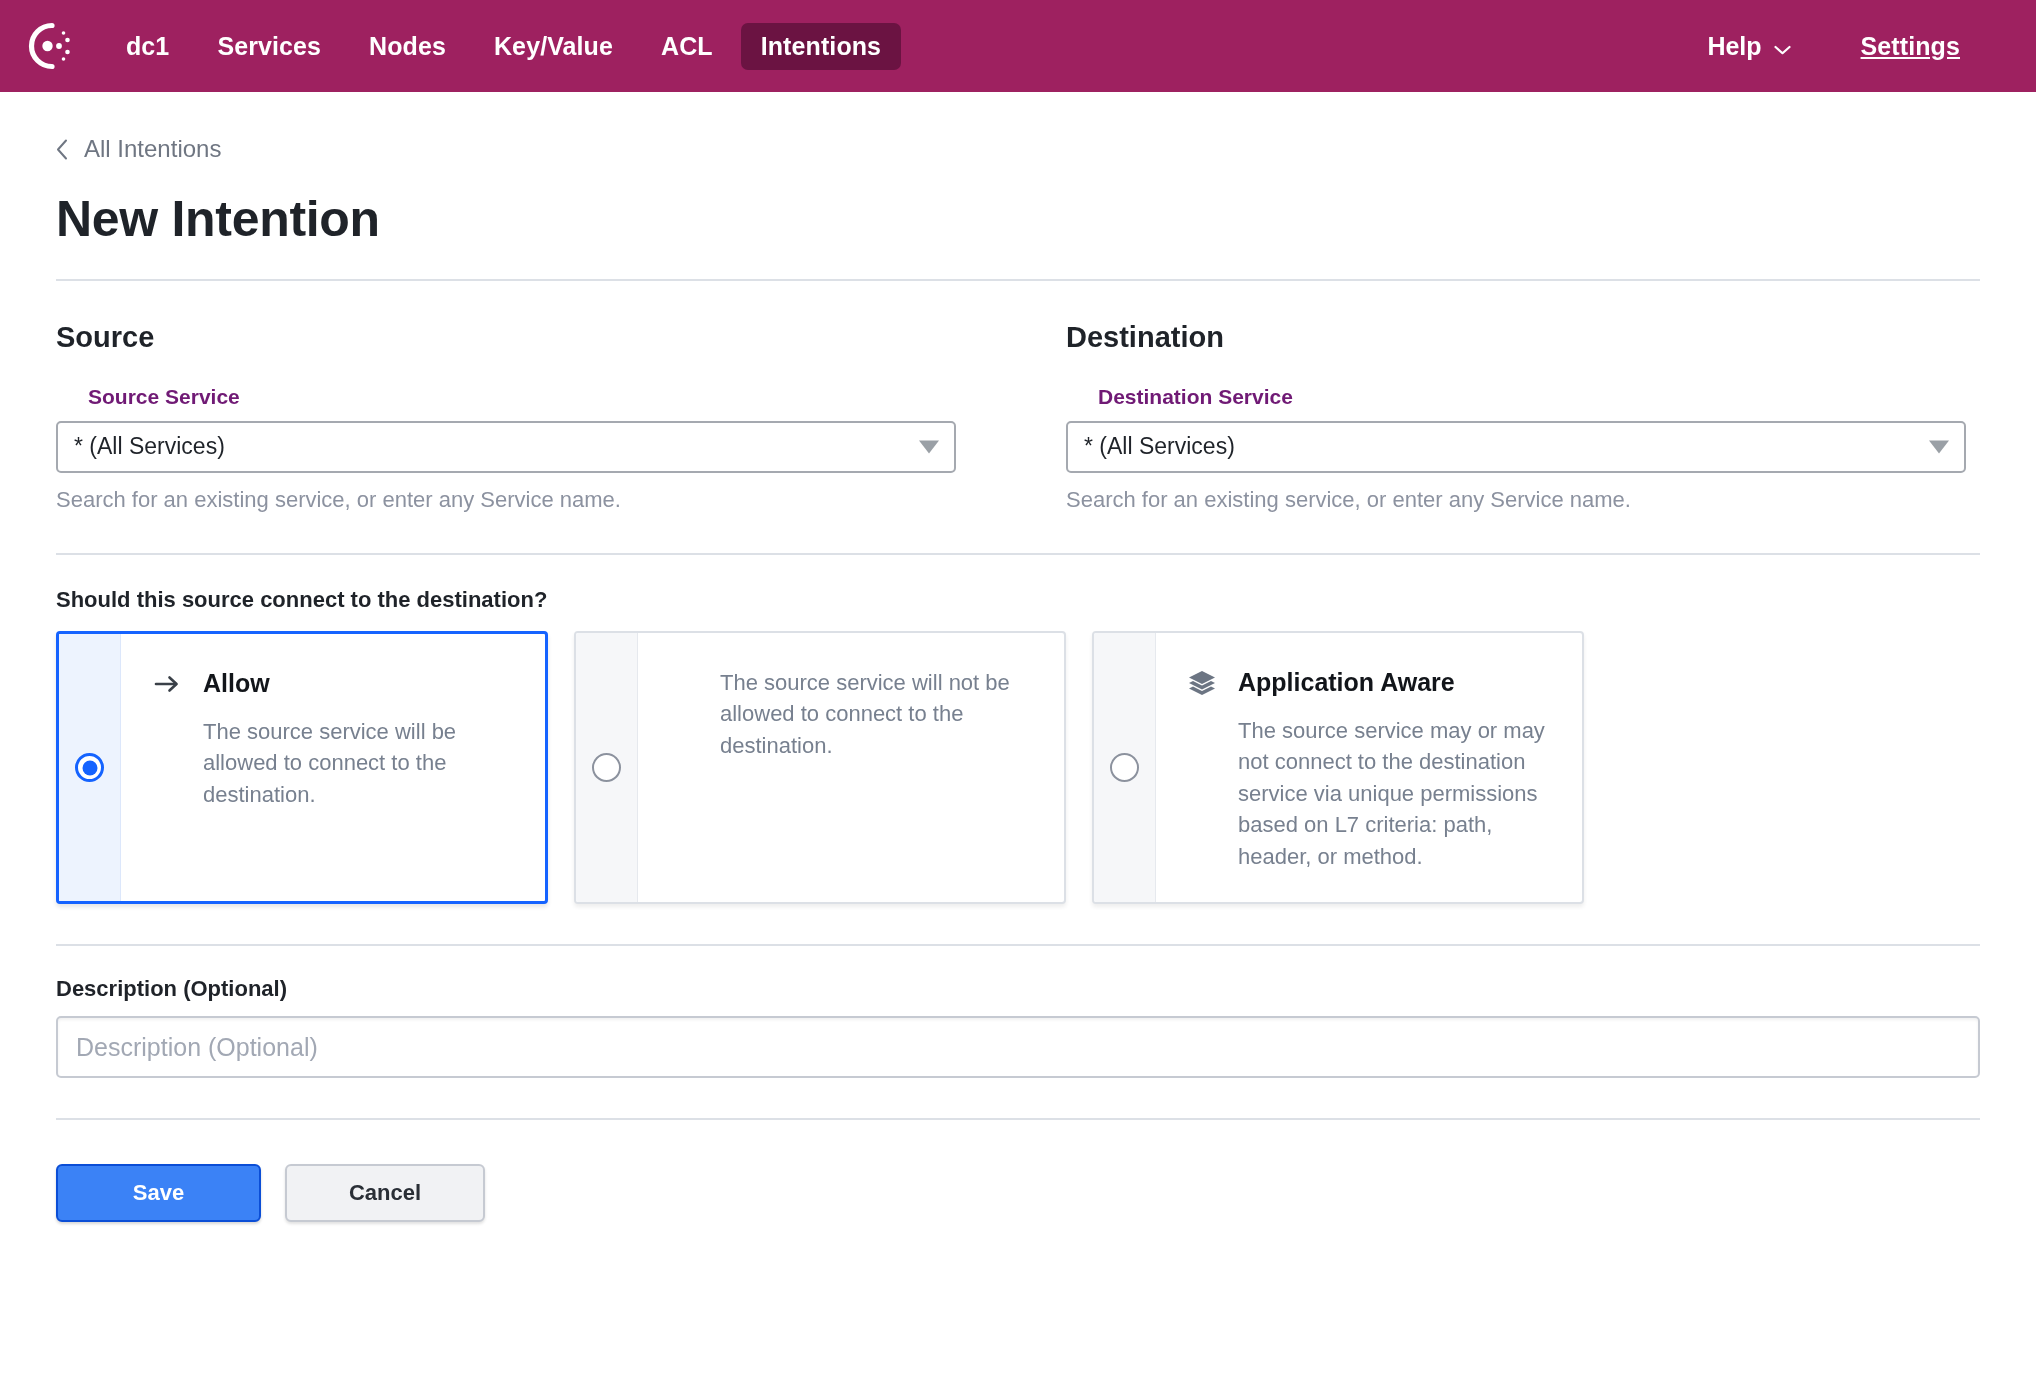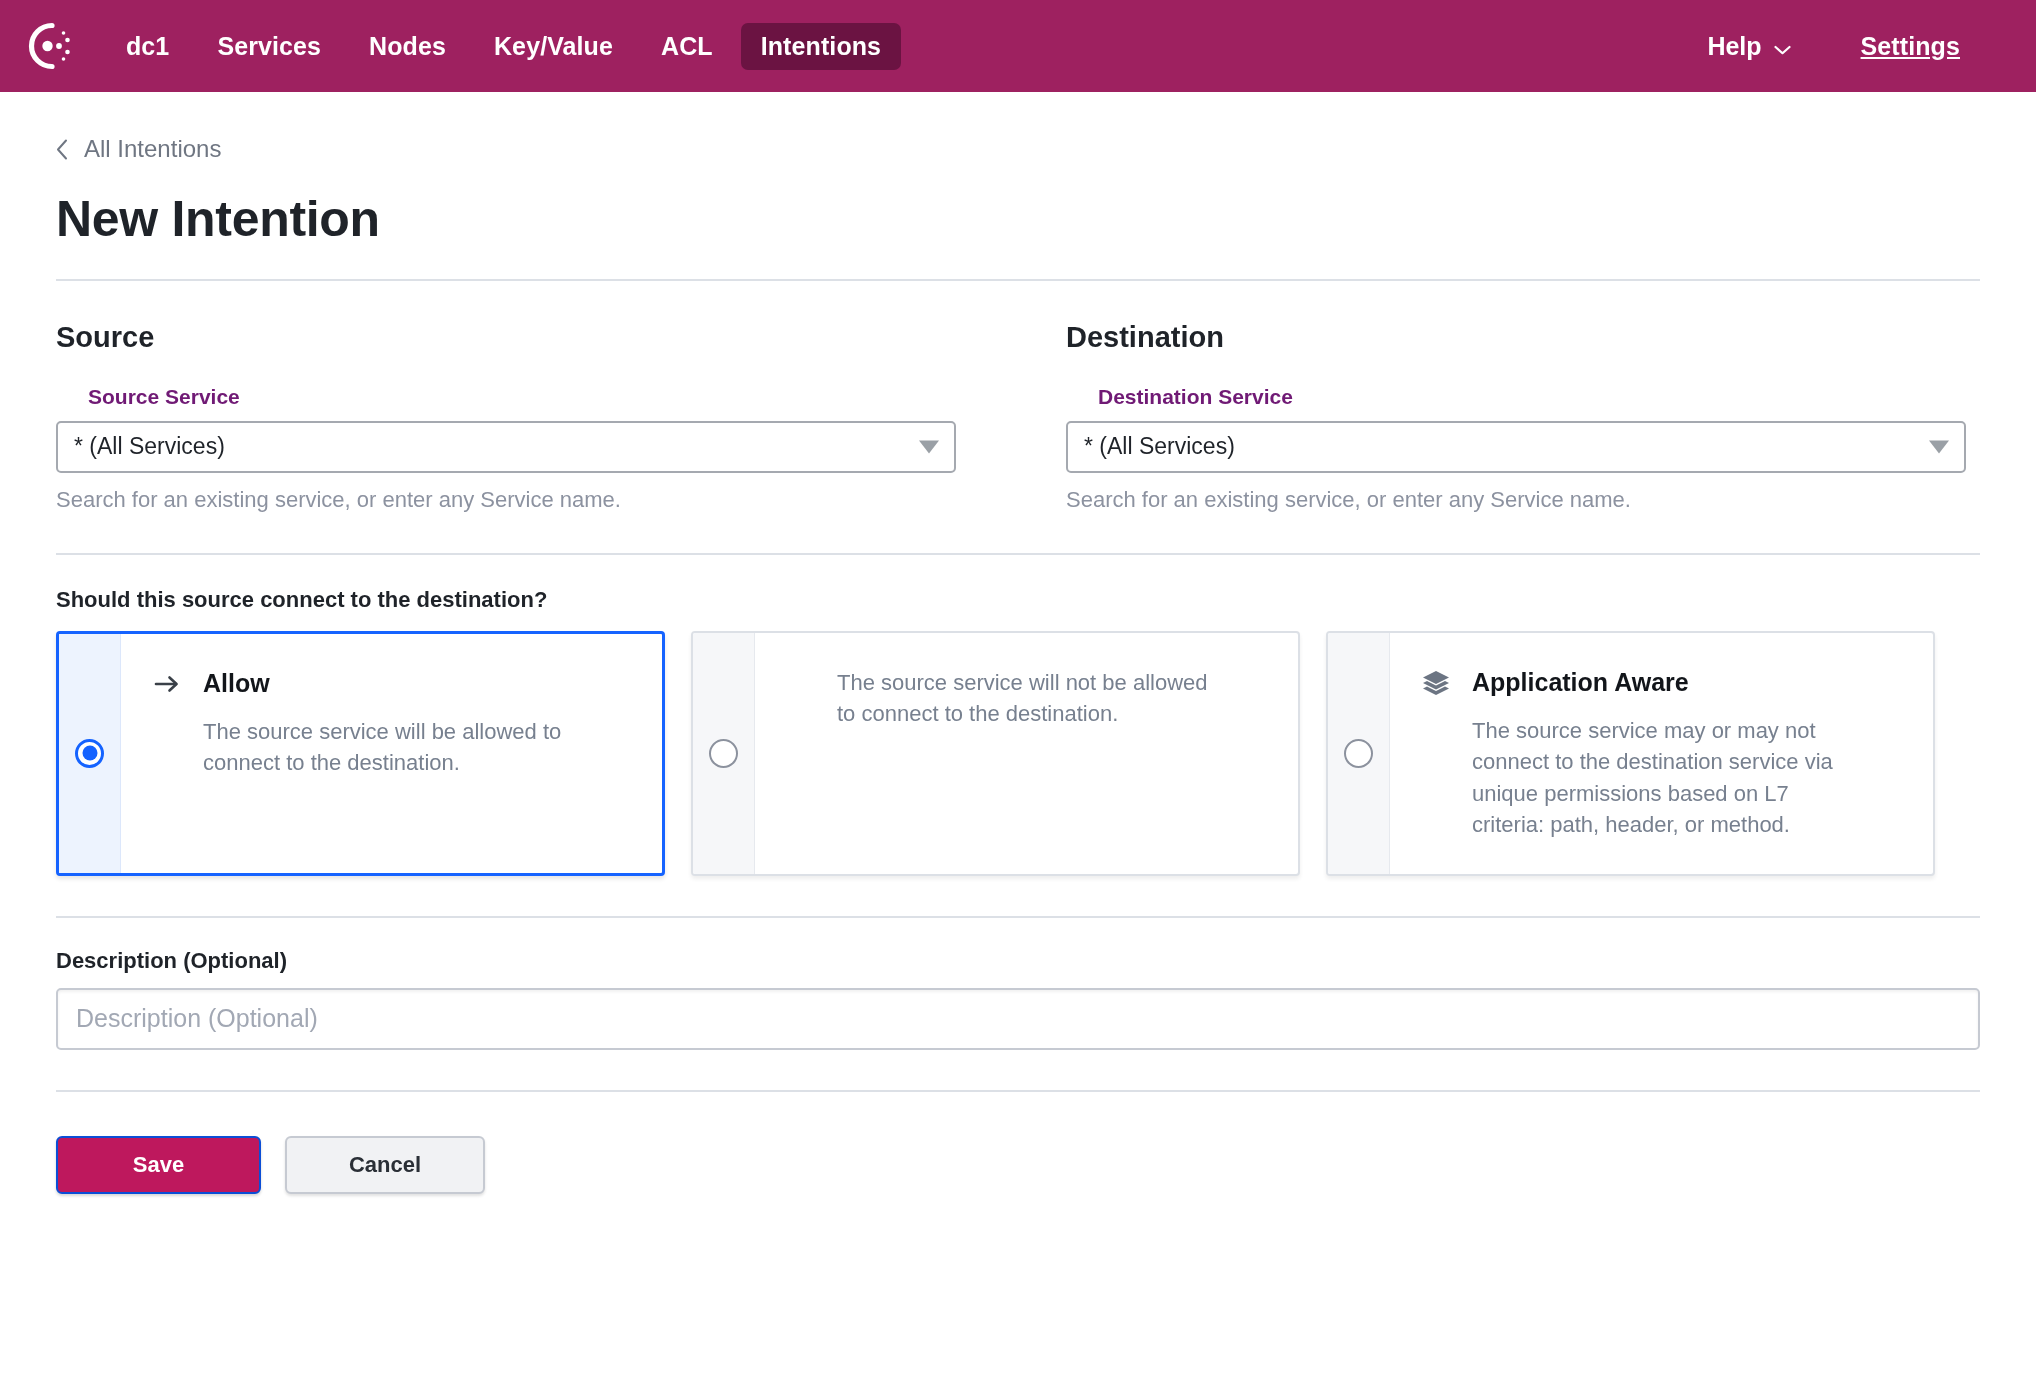--- a/index.html
+++ b/index.html
@@ -160,21 +160,21 @@
     color: #1F2329;
     margin: 0 0 20px 0;
     line-height: 1;
   }
   .cards {
     display: flex;
     gap: 26px;
   }
   .card {
     position: relative;
-    width: 609px;
+    width: 492px;
     min-height: 245px;
     background: #ffffff;
     border: 2px solid #DCE0E6;
     border-radius: 4px;
     display: flex;
     box-shadow: 0 3px 4px rgba(0,0,0,0.07);
     cursor: pointer;
     overflow: hidden;
   }
   .card.selected {
@@ -281,21 +281,21 @@
     font-family: "Liberation Sans", sans-serif;
     font-size: 22px;
     font-weight: bold;
     border-radius: 6px;
     cursor: pointer;
     line-height: 1;
     height: 58px;
     padding: 0 30px;
   }
   .btn-primary {
-    background: #be185d;
+    background: #3b82f6;
     border: 2px solid #0B4ED6;
     color: #ffffff;
     min-width: 205px;
     box-shadow: 0 2px 3px rgba(0,0,0,0.16);
   }
   .btn-secondary {
     background: #F1F2F4;
     border: 2px solid #C6CAD2;
     color: #2A2F36;
     min-width: 200px;

